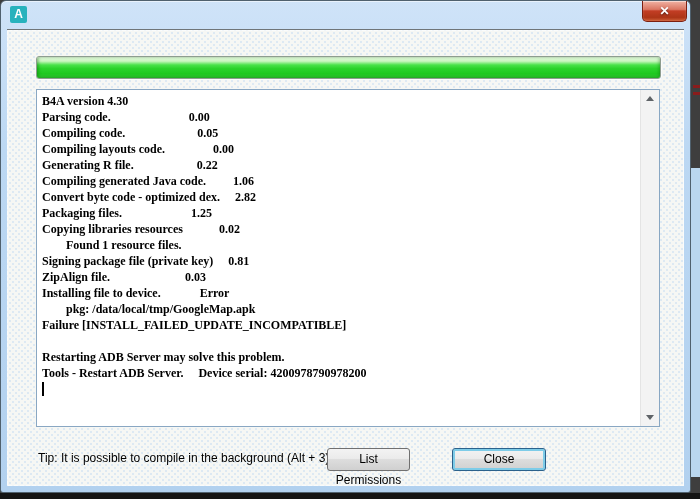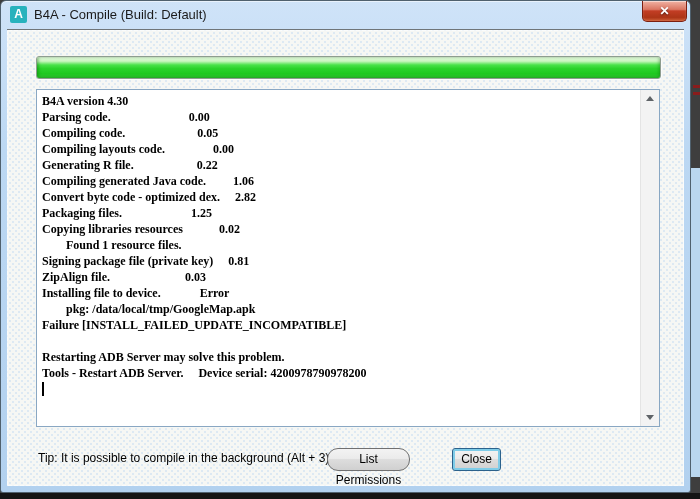--- a/index.html
+++ b/index.html
@@ -102,40 +102,39 @@
 
   
   .tip{position:absolute;left:31px;top:421px;font-size:12px;color:#000;}
   .btn{
     position:absolute;top:418px;height:23px;box-sizing:border-box;
     border:1px solid #707070;border-radius:3px;
     background:linear-gradient(180deg,#f3f3f3 0%,#ebebeb 45%,#dddddd 50%,#d0d0d0 100%);
     font-family:"Liberation Sans",sans-serif;font-size:12px;color:#000;
     text-align:center;line-height:21px;cursor:pointer;padding:0;
   }
-  .btn-list{left:320px;width:83px;border-radius:11px;}
+  .btn-list{left:320px;width:83px;}
   .btn-close{
-    left:445px;width:49px;
+    left:445px;width:94px;
     border:1px solid #2c628b;
     box-shadow:0 0 0 2px #7ecce8 inset, 0 0 0 1px #cdeef8 inset;
   }
 </style>
 </head>
 <body>
 
 <div class="bg-blue-band"></div>
 <div class="bg-red-dash d1"></div>
 <div class="bg-red-dash d2"></div>
 <div class="bg-bottom-strip"></div>
 
 <div class="window">
 
   <div class="titlebar">
     <div class="title-icon">A</div>
-    <div class="title-text">B4A - Compile (Build: Default)</div>
   </div>
 
   <div class="close-btn">
     <span class="x">✕</span>
   </div>
 
   <div class="client">
 
     <div class="progressbar">
       <div class="progress-fill" id="progress-fill" style="width: 100%;"></div>

